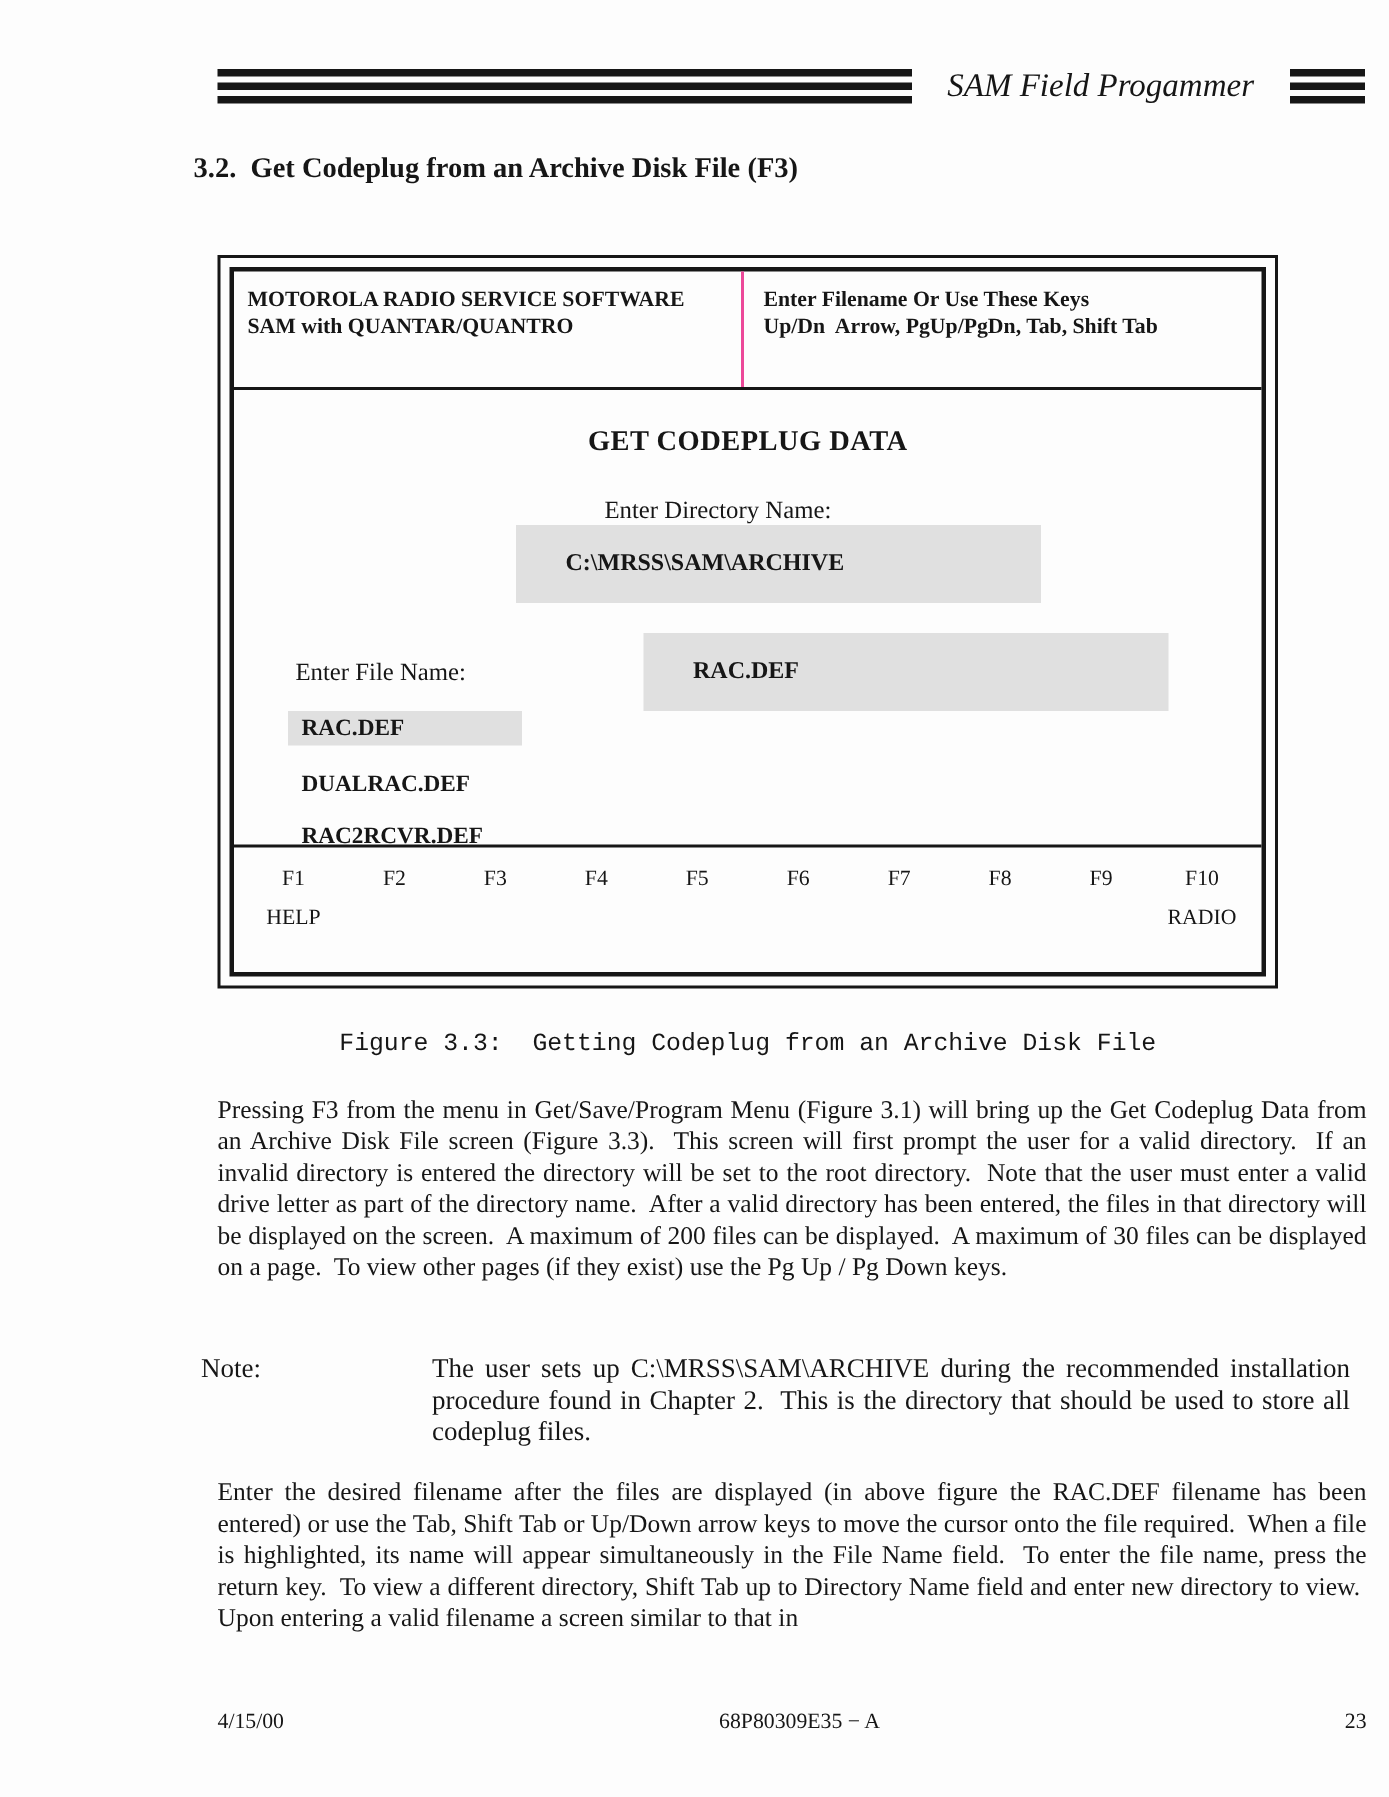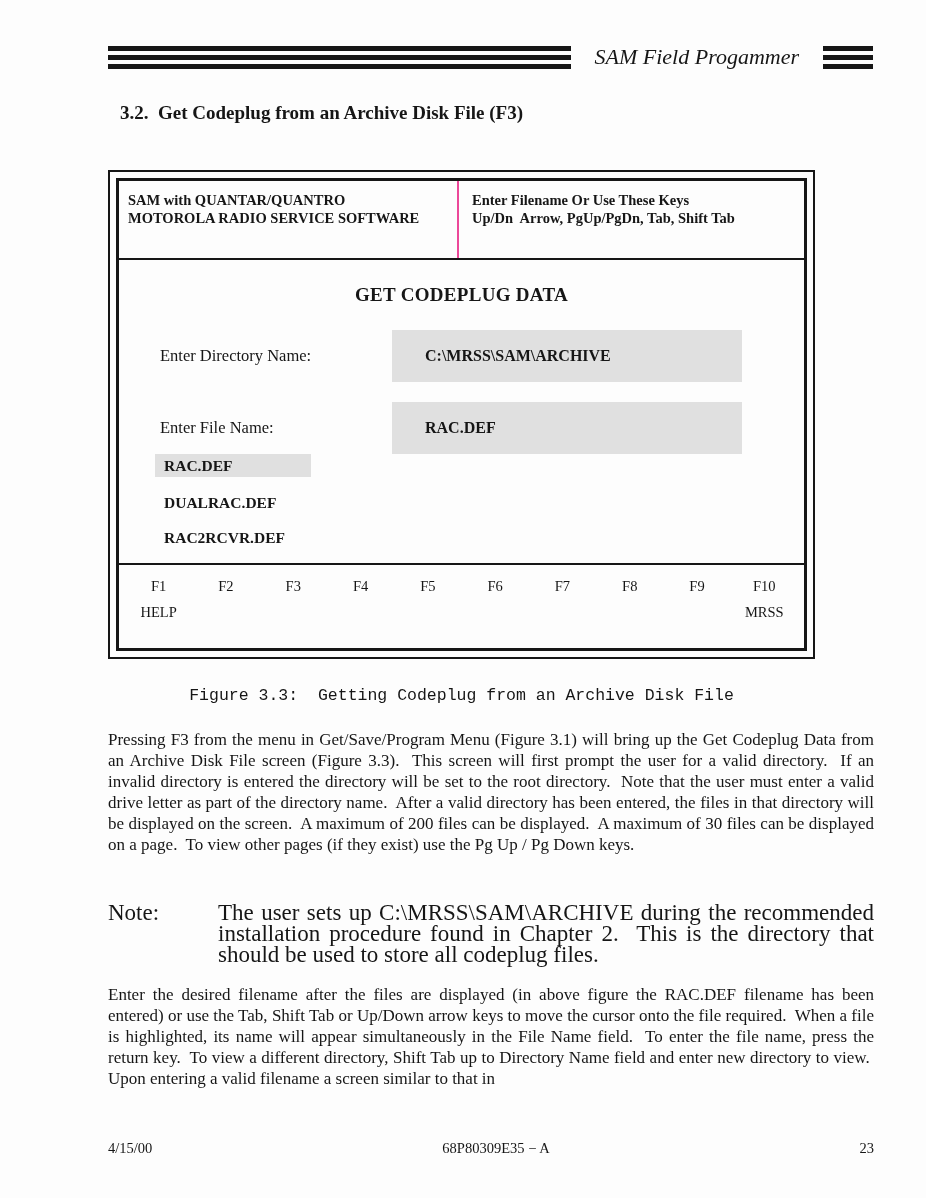--- a/index.html
+++ b/index.html
@@ -3,72 +3,72 @@
 <meta charset="utf-8">
 <style>
   html, body { margin: 0; padding: 0; }
   body {
     width: 926px; height: 1198px;
     background: #fdfdfd;
     color: #161616;
     font-family: "Liberation Serif", serif;
     position: relative; overflow: hidden;
   }
-  .page { position: absolute; inset: 0; }
+  .page { position: absolute; inset: 0; margin-left: 37px; }
 
   
   .doc-header { position: absolute; top: 44px; left: 108px; width: 765px; display: flex; align-items: center; }
   .rules { display: flex; flex-direction: column; gap: 4px; }
   .rules .bar { height: 5px; background: #161616; }
   .rules-left { flex: 1; }
   .rules-right { width: 50px; }
   .doc-title { font-style: italic; font-size: 22px; padding: 0 24px; white-space: nowrap; }
 
   
-  .section-heading { position: absolute; top: 102px; left: 120px; margin: 0; font-size: 19px; font-weight: bold; }
+  .section-heading { position: absolute; top: 102px; left: 92px; margin: 0; font-size: 19px; font-weight: bold; }
 
   
   .figure-outer {
     position: absolute; top: 170px; left: 108px; width: 707px; height: 489px;
     border: 2px solid #161616; padding: 6px; box-sizing: border-box; background: #fdfdfd;
   }
   .figure-inner {
     width: 100%; height: 100%; box-sizing: border-box;
     border: 3px solid #161616; display: flex; flex-direction: column;
   }
   .screen-header { display: flex; height: 77px; border-bottom: 2px solid #161616; flex-shrink: 0; }
   .sh-cell { font-weight: bold; font-size: 14.5px; line-height: 17.5px; padding-top: 11px; box-sizing: border-box; }
   .sh-left { width: 338px; padding-left: 9px; }
   .sh-right { flex: 1; border-left: 2px solid #ec4899; padding-left: 13px; }
 
   .screen-main { height: 303px; flex-shrink: 0; }
   .screen-title { margin-top: 24px; text-align: center; font-weight: bold; font-size: 19px; letter-spacing: .3px; }
   .field-row { display: flex; align-items: center; margin-left: 41px; }
-  .row-directory { margin-top: 24px; }
+  .row-directory { margin-top: 24px; flex-direction: column; }
   .row-filename { margin-top: 20px; }
   .field-label { width: 232px; font-size: 16.5px; }
   .field-box { width: 350px; height: 52px; background: #e0e0e0; display: flex; align-items: center; }
   .field-box span { padding-left: 33px; font-weight: bold; font-size: 16px; }
 
   .file-list { margin-left: 36px; }
   .file-item { font-weight: bold; font-size: 15.5px; padding-left: 9px; }
   .file-item.selected { background: #e0e0e0; width: 156px; height: 23px; line-height: 23px; box-sizing: border-box; }
   .file-item + .file-item { margin-top: 17px; }
 
   .screen-fbar { flex: 1; border-top: 2px solid #161616; padding-top: 13px; }
   .fkeys { display: flex; padding: 0 6px; justify-content: space-between; }
   .fkey-col { flex: 1; display: flex; flex-direction: column; align-items: center; gap: 9px; font-size: 14.5px; }
   .fkey, .fkey-label { display: block; min-height: 14px; }
 
   
   .figure-caption { position: absolute; top: 686px; left: 108px; width: 707px; text-align: center; font-size: 16.5px; font-family: Liberation Mono, monospace; }
   .body-para { position: absolute; left: 108px; width: 766px; margin: 0; font-size: 17px; line-height: 21px; text-align: justify; }
   .p1 { top: 729px; }
   .p2 { top: 984px; }
-  .note-block { position: absolute; top: 902px; left: 108px; width: 766px; display: flex; font-size: 23px; line-height: 21px; }
+  .note-block { position: absolute; top: 902px; left: 97px; width: 766px; display: flex; font-size: 18px; line-height: 21px; gap: 44px; }
   .note-label { width: 110px; flex-shrink: 0; }
   .note-text { flex: 1; text-align: justify; }
 
   
   .doc-footer { position: absolute; top: 1140px; left: 108px; width: 766px; font-size: 14.5px; display: flex; }
   .footer-doc { position: absolute; left: 10px; right: 0; text-align: center; }
   .footer-page { margin-left: auto; }
 </style>
 </head>
 <body>
@@ -89,22 +89,22 @@
     </div>
   </div>
 
   <h1 class="section-heading">3.2.&nbsp; Get Codeplug from an Archive Disk File (F3)</h1>
 
   <div class="figure-outer">
     <div class="figure-inner">
 
       <div class="screen-header">
         <div class="sh-cell sh-left">
+          <div>MOTOROLA RADIO SERVICE SOFTWARE</div>
           <div>SAM with QUANTAR/QUANTRO</div>
-          <div>MOTOROLA RADIO SERVICE SOFTWARE</div>
         </div>
         <div class="sh-cell sh-right">
           <div>Enter Filename Or Use These Keys</div>
           <div>Up/Dn&nbsp; Arrow, PgUp/PgDn, Tab, Shift Tab</div>
         </div>
       </div>
 
       <div class="screen-main">
         <div class="screen-title">GET CODEPLUG DATA</div>
 
@@ -162,21 +162,21 @@
           <div class="fkey-col">
             <span class="fkey">F8</span>
             <span class="fkey-label"></span>
           </div>
           <div class="fkey-col">
             <span class="fkey">F9</span>
             <span class="fkey-label"></span>
           </div>
           <div class="fkey-col">
             <span class="fkey">F10</span>
-            <span class="fkey-label">MRSS</span>
+            <span class="fkey-label">RADIO</span>
           </div>
         </div>
       </div>
 
     </div>
   </div>
 
   <div class="figure-caption">Figure 3.3:&nbsp; Getting Codeplug from an Archive Disk File</div>
 
   <p class="body-para p1">Pressing F3 from the menu in Get/Save/Program Menu (Figure 3.1) will bring up the Get Codeplug Data from an Archive Disk File screen (Figure 3.3).&nbsp; This screen will first prompt the user for a valid directory.&nbsp; If an invalid directory is entered the directory will be set to the root directory.&nbsp; Note that the user must enter a valid drive letter as part of the directory name.&nbsp; After a valid directory has been entered, the files in that directory will be displayed on the screen.&nbsp; A maximum of 200 files can be displayed.&nbsp; A maximum of 30 files can be displayed on a page.&nbsp; To view other pages (if they exist) use the Pg Up / Pg Down keys.</p>

